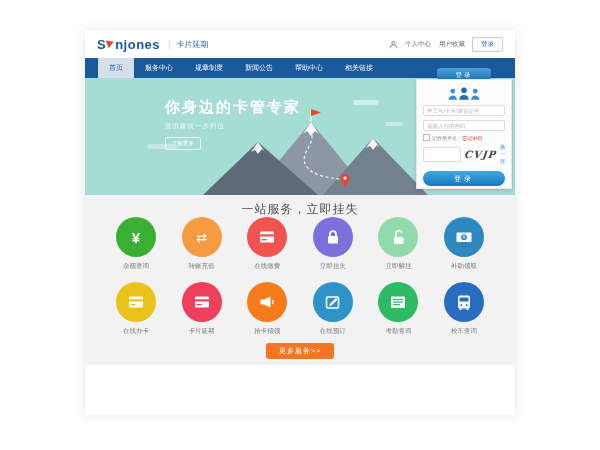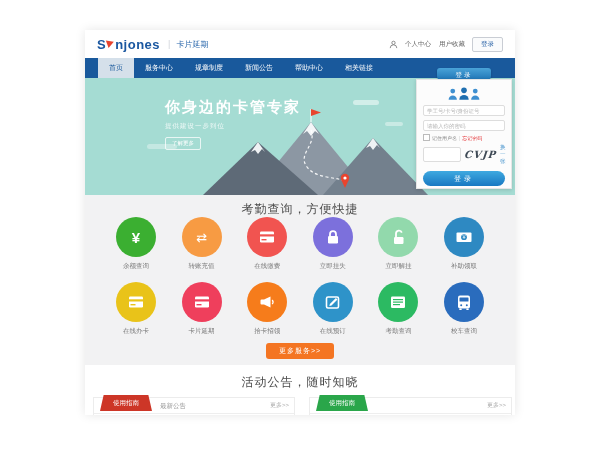--- a/index.html
+++ b/index.html
@@ -167,21 +167,21 @@
       <div class="cap-row">
         <input class="cap-input" type="text" style="">
         <span class="cap-img">CVJP</span>
         <span class="cap-refresh">换一张</span>
       </div>
       <button class="lp-btn">登录</button>
     </div>
   </div>
 
   <section class="services">
-    <div class="svc-title">考勤查询，方便快捷</div>
+    <div class="svc-title">一站服务，立即挂失</div>
     <div class="svc-row row1" id="svcRow1">
         <div class="svc">
           <div class="circle" style="background:#3BAF31">
             <span style="display:flex;">
               <span class="glyph">¥</span>
             </span>
           </div>
           <div class="svc-label">余额查询</div>
         </div>
         <div class="svc">
@@ -311,30 +311,14 @@
                 <rect x="12.3" y="16.5" width="2.4" height="1.6" rx=".5" fill="#fff"></rect>
               </svg>
             </span>
           </div>
           <div class="svc-label">校车查询</div>
         </div>
       </div>
     <button class="more-btn">更多服务&gt;&gt;</button>
   </section>
 
-  <section class="ann">
-    <div class="ann-title">活动公告，随时知晓</div>
-    <div class="panels" id="annPanels">
-        <div class="panel wide">
-          <div class="ribbon" style="background:#CD3627">使用指南</div>
-          <span class="ptab">最新公告</span>
-          <span class="pmore">更多&gt;&gt;</span>
-          <div class="panel-inner-line"></div>
-        </div>
-        <div class="panel">
-          <div class="ribbon" style="background:#2AA64A">使用指南</div>
-          <span class="pmore">更多&gt;&gt;</span>
-          <div class="panel-inner-line"></div>
-        </div>
-      </div>
-  </section>
 
 </div>
 
 </body></html>

